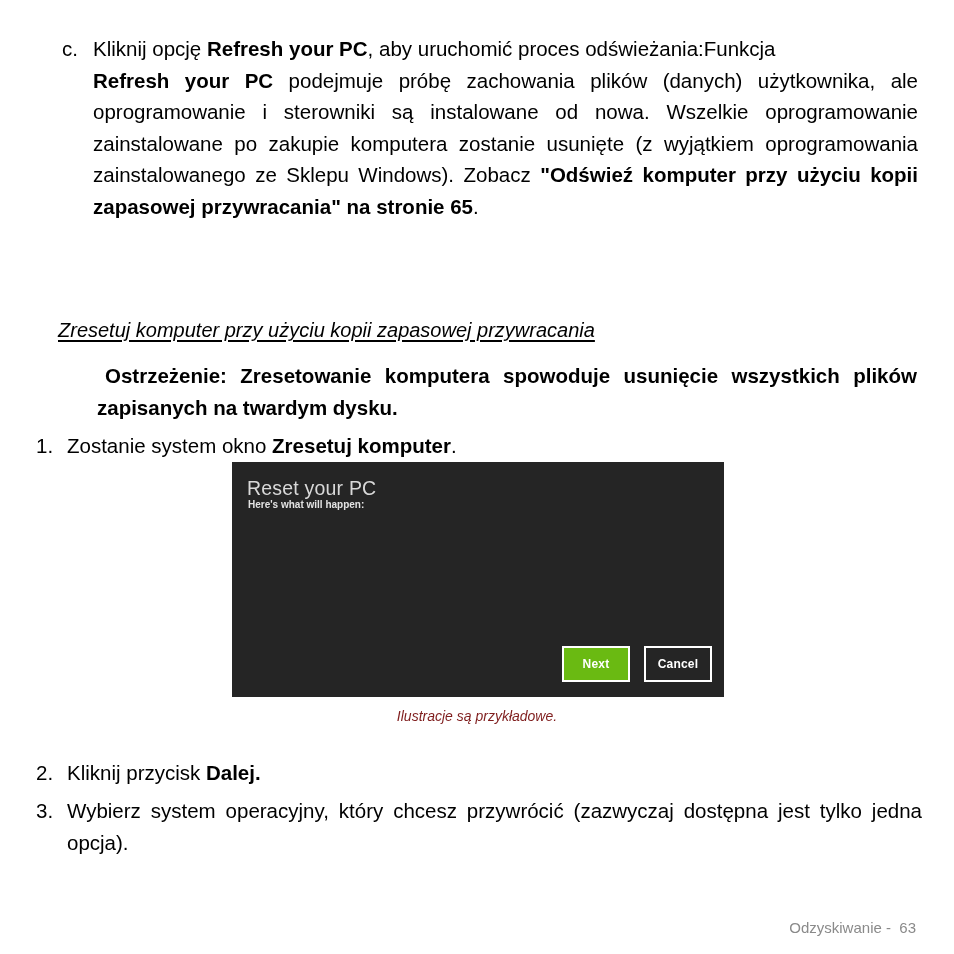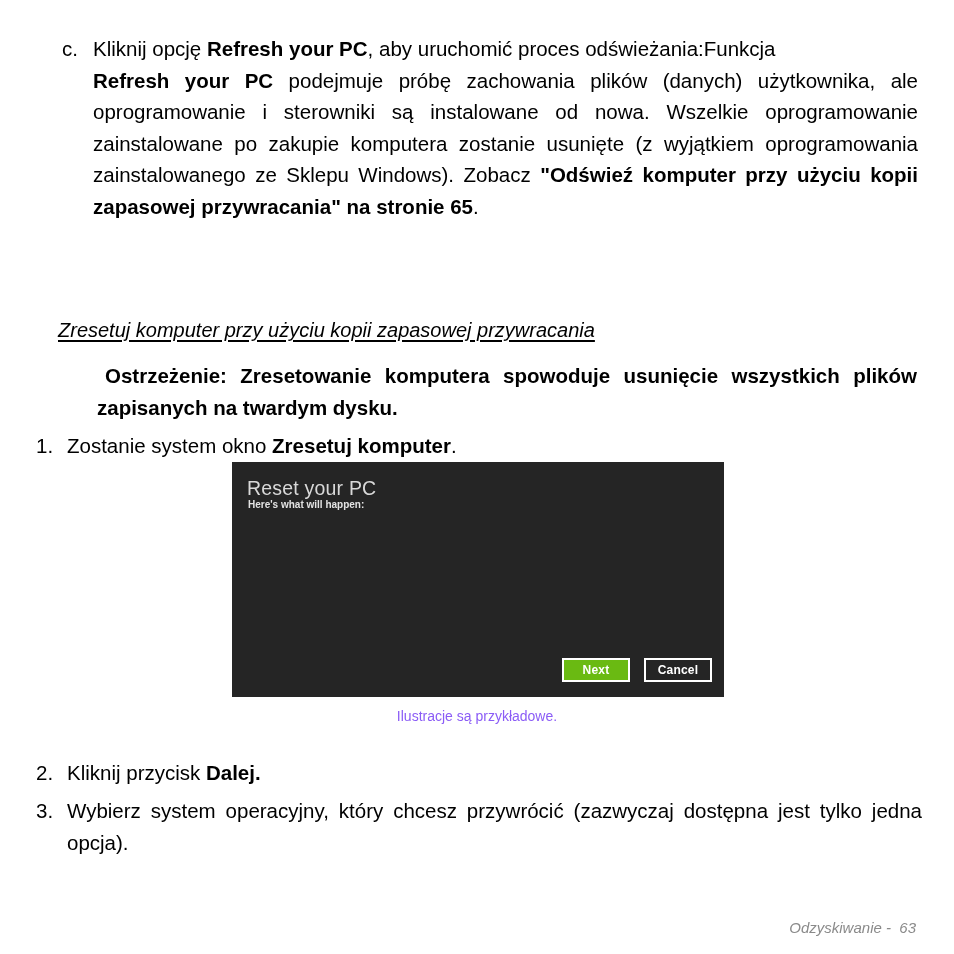--- a/index.html
+++ b/index.html
@@ -159,21 +159,21 @@
   }
   .shot-buttons {
     position: absolute;
     right: 12px;
     bottom: 15px;
     display: flex;
     gap: 14px;
   }
   .btn {
     width: 68px;
-    height: 24px;
+    height: 36px;
     display: flex;
     align-items: center;
     justify-content: center;
     font-size: 12px;
     font-weight: bold;
     color: #ffffff;
     border: 2px solid #ffffff;
     box-sizing: border-box;
     letter-spacing: .2px;
   }
@@ -185,30 +185,30 @@
   }
 
   
   .caption {
     position: absolute;
     left: 0;
     top: 708px;
     width: 954px;
     text-align: center;
     font-size: 14px;
-    color: #8b5cf6;
+    font-style: italic;
+    color: #7f1d1d;
   }
 
   
   .footer {
     position: absolute;
     right: 38px;
     bottom: 18px;
     font-size: 15px;
-    font-style: italic;
     color: #8a8a8a;
     white-space: pre;
   }
 </style>
 </head>
 <body>
 
 <div class="page">
 
   <div class="item-c">

